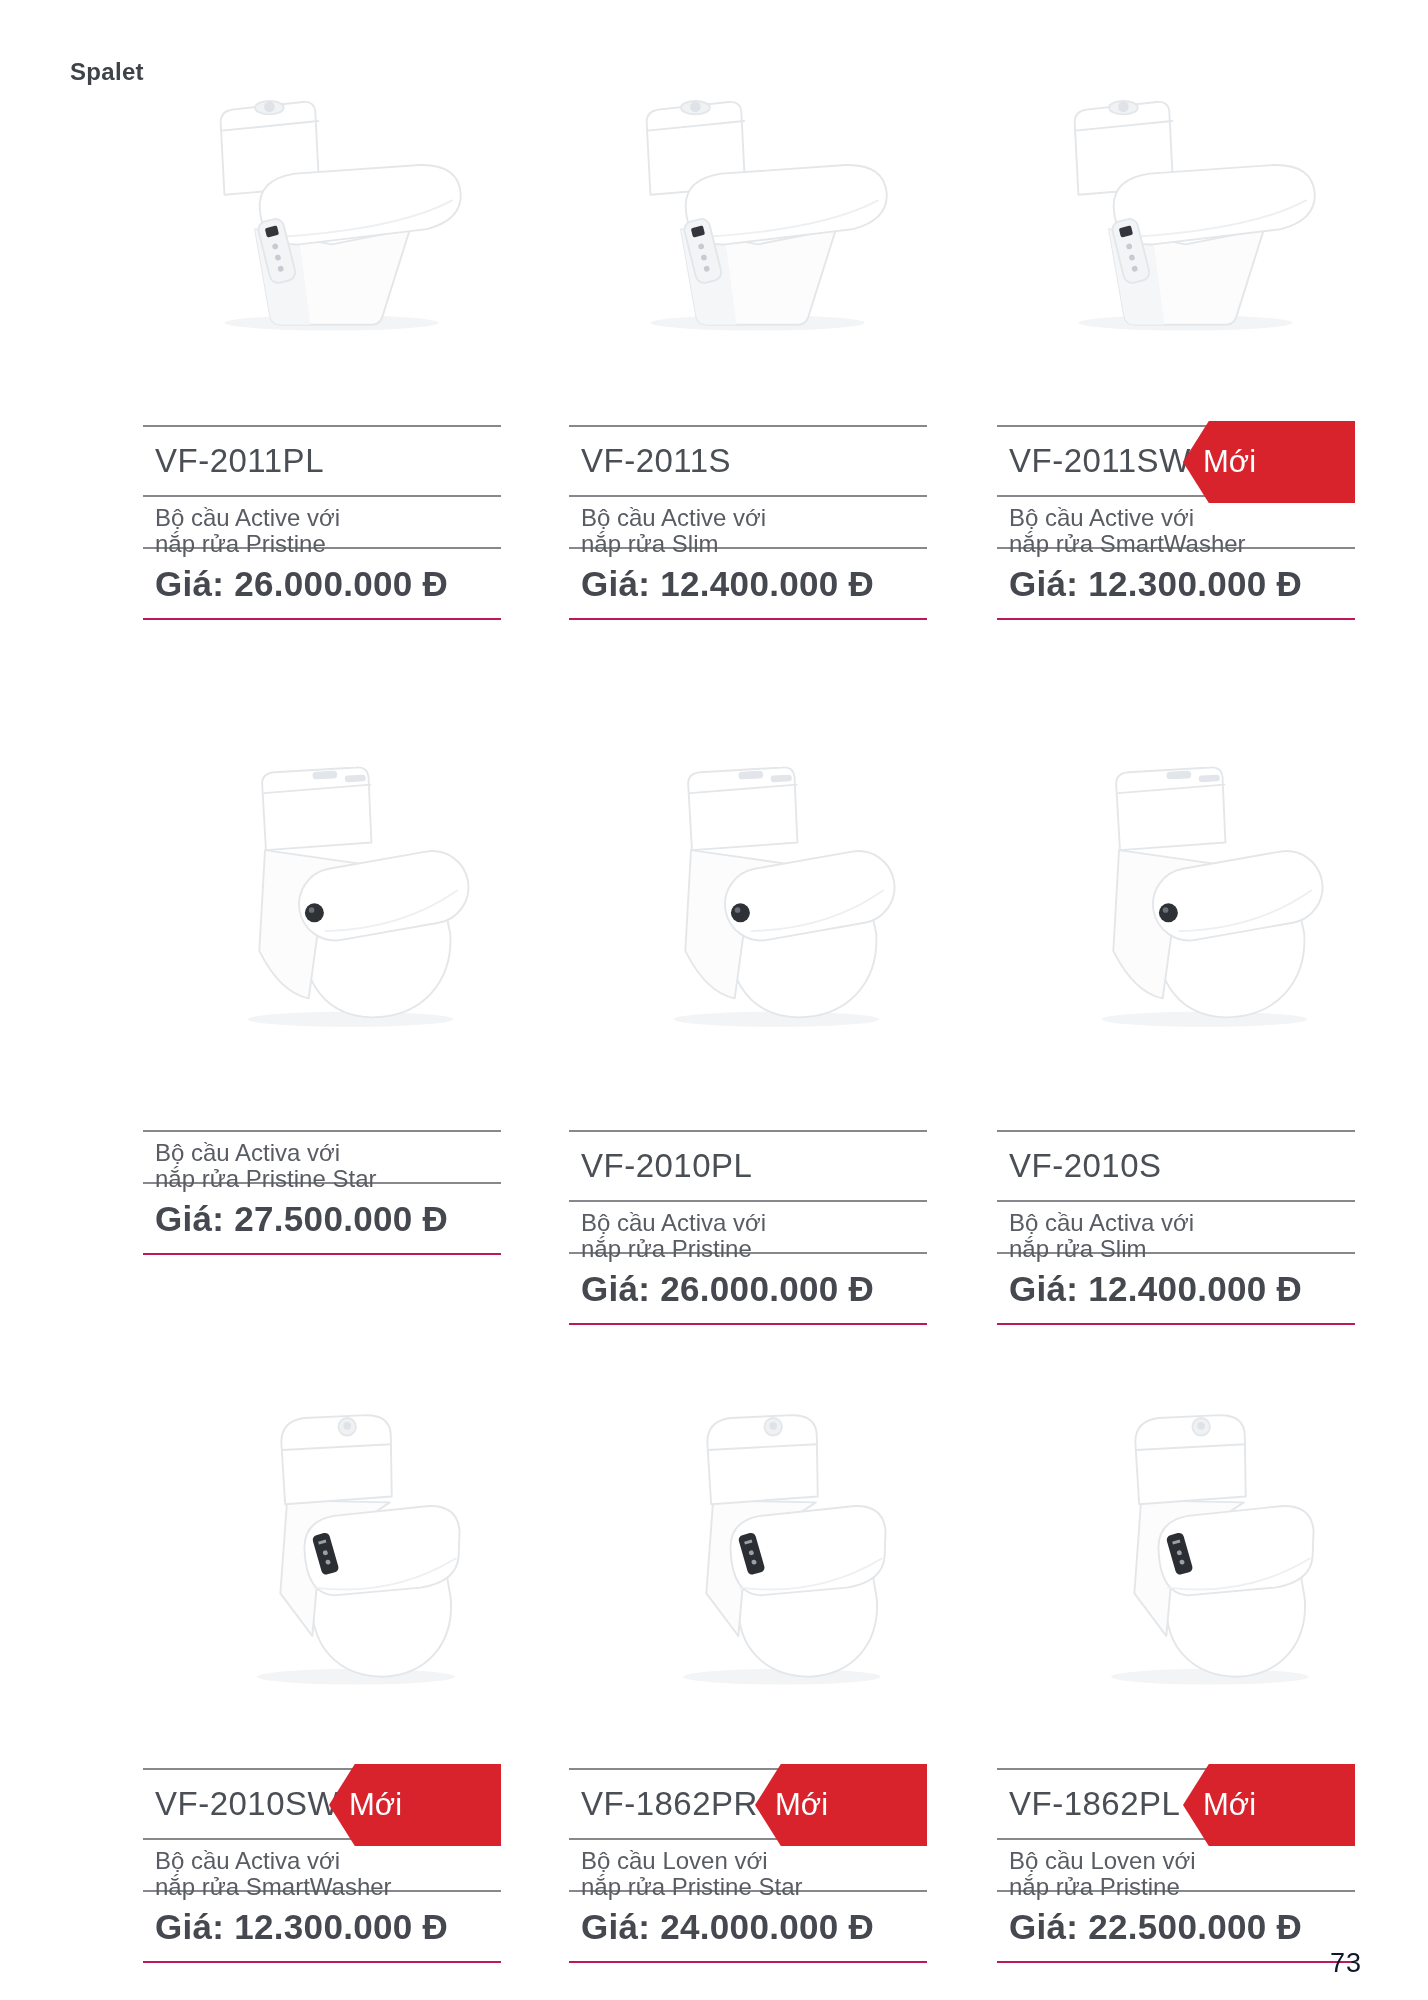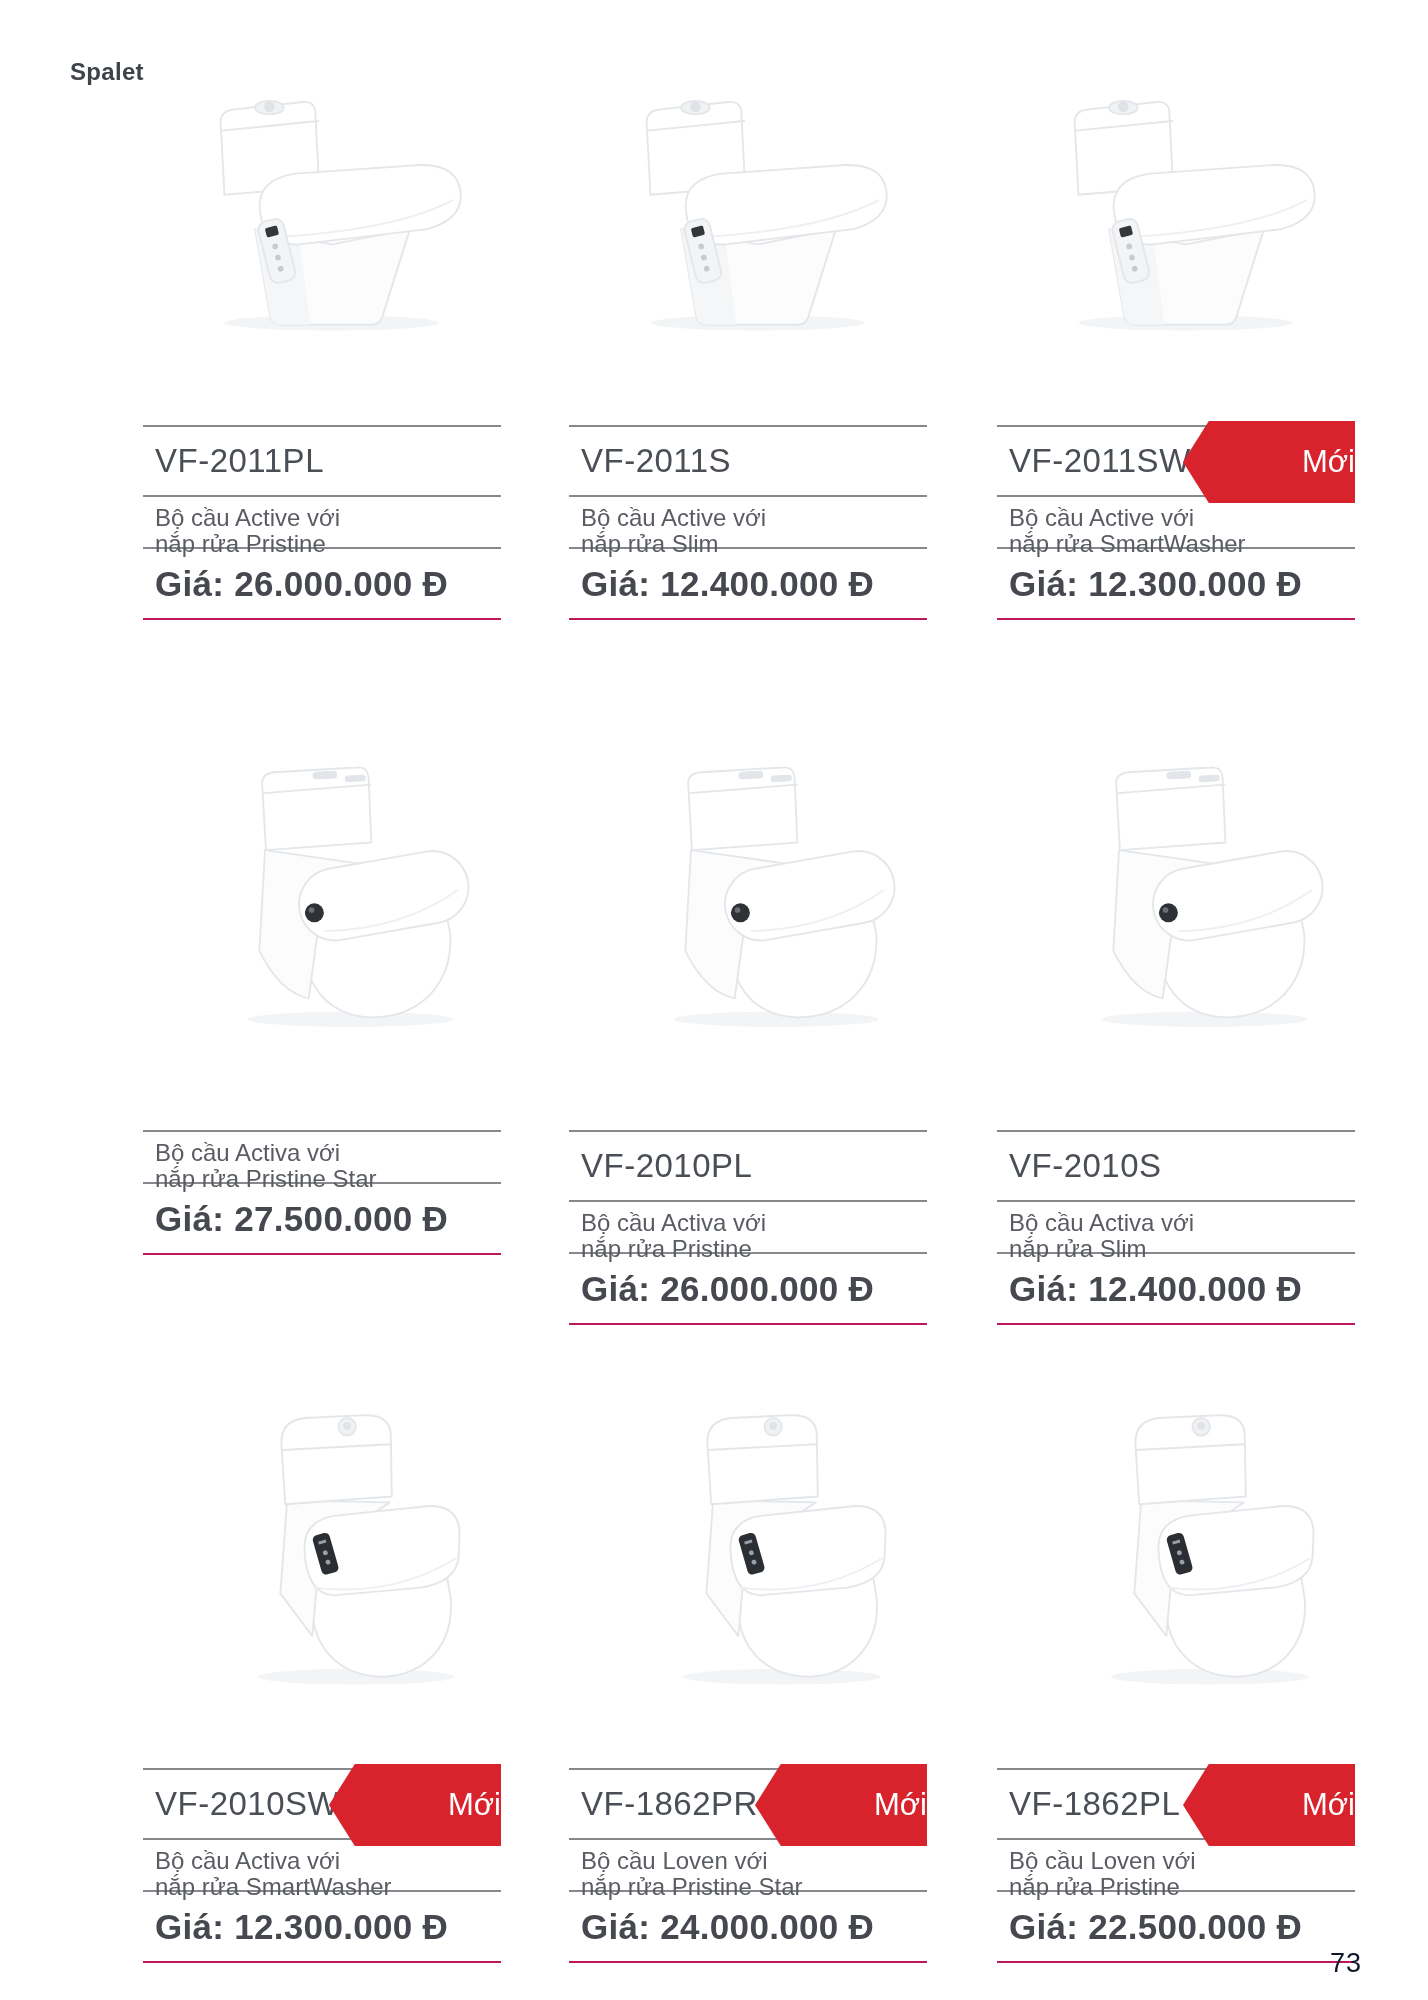--- a/index.html
+++ b/index.html
@@ -35,21 +35,21 @@
   }
   .price-row{
     height:71px;border-bottom:2px solid #be185d;box-sizing:border-box;
     display:flex;align-items:center;padding-left:12px;
     font-size:35px;font-weight:bold;color:#45484f;letter-spacing:.3px;
   }
   .badge{
     position:absolute;right:0;top:-6px;height:82px;width:172px;
     background:var(--accent,#d8232d);
     clip-path:polygon(15% 0,100% 0,100% 100%,15% 100%,0 50%);
-    display:flex;align-items:center;justify-content:flex-end;
+    display:flex;align-items:center;justify-content:flex-start;
     padding-left:20px;box-sizing:border-box;
     color:#ffffff;font-size:31px;font-weight:400;z-index:2;
   }
   .page-number{
     position:absolute;right:66px;top:1948px;
     font-size:27px;color:#0f172a;letter-spacing:1px;
   }
   .svg-defs{position:absolute;width:0;height:0;overflow:hidden;}
 </style>
 </head>

